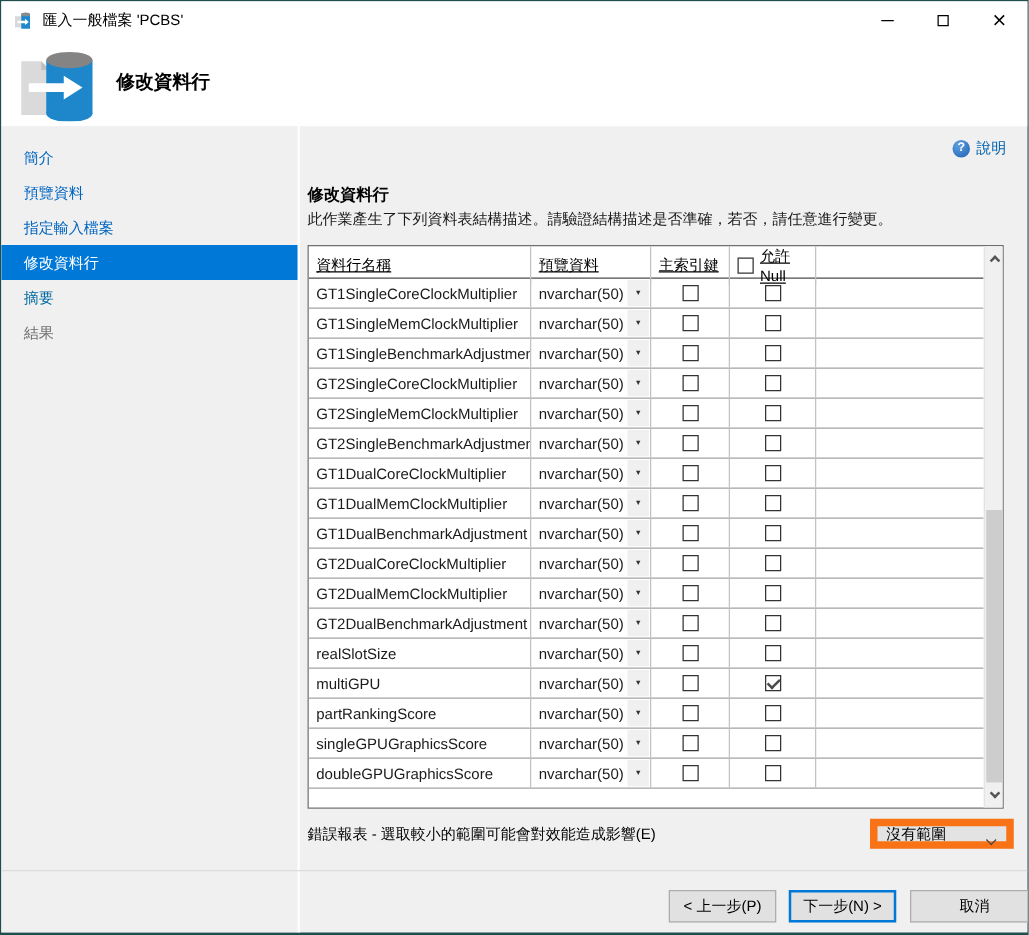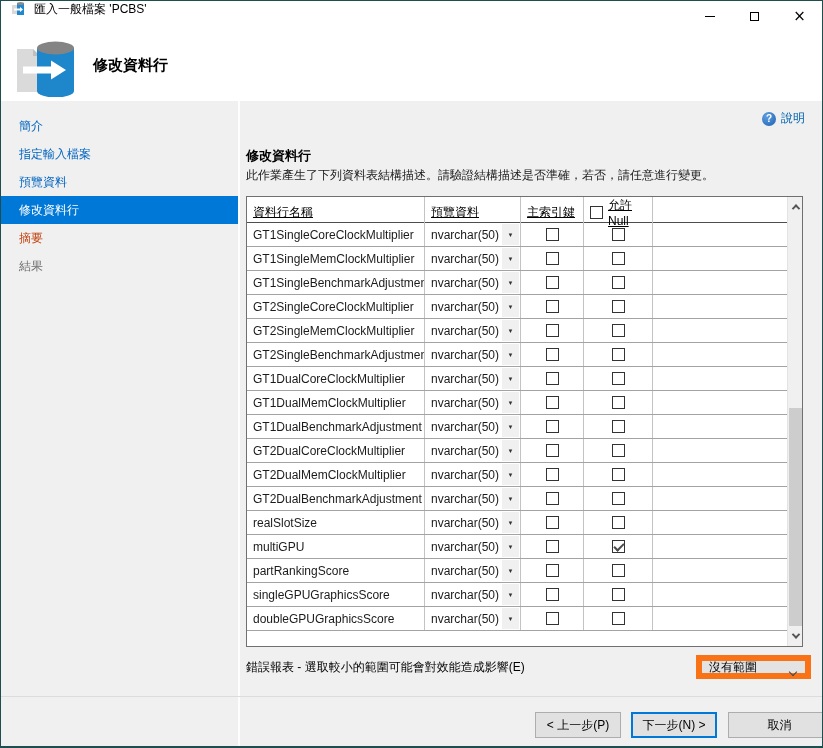--- a/index.html
+++ b/index.html
@@ -3,39 +3,39 @@
 <meta charset="utf-8">
 <style>
   * { margin:0; padding:0; box-sizing:border-box; }
   html,body { background:#ccc; }
   body { font-family:"Liberation Sans","DejaVu Sans",sans-serif; }
   .window{
     position:relative; width:823px; height:748px; background:#f0f0f0;
     border:1px solid #1f4e4e; border-bottom-width:2px; overflow:hidden;
   }
   
-  .titlebar{ position:absolute; left:0; top:0; right:0; height:31px; background:#fff; display:flex; }
+  .titlebar{ position:absolute; left:0; top:0; right:0; height:31px; background:#fff; display:flex; align-items:center; }
   .titlebar .appicon{ margin-left:10px; width:16px; height:16px; flex:none; }
   .titlebar .title{ margin-left:7px; font-size:12px; color:#000; }
   .wbtns{ position:absolute; right:0; top:0; height:31px; display:flex; }
   .wbtn{ width:45px; height:31px; display:flex; align-items:center; justify-content:center; cursor:default; }
   .glyph-min{ width:10px; height:1px; background:#000; }
   .glyph-max{ width:9px; height:9px; border:1px solid #000; background:transparent; }
   .glyph-close{ font-size:15px; color:#000; line-height:1; font-family:"DejaVu Sans",sans-serif; }
   
   .apphead{ position:absolute; left:0; top:31px; right:0; height:69px; background:#fff; }
   .apphead .bigicon{ position:absolute; left:12px; top:5px; }
   .apphead .htitle{ position:absolute; left:92px; top:24px; font-size:15px; font-weight:bold; color:#000; }
   
   .sidebar{ position:absolute; left:0; top:100px; width:239px; bottom:0; background:#f0f0f0; border-right:2px solid #fdfdfd; }
   .side-item{ height:28px; line-height:28px; padding-left:18px; font-size:12px; cursor:default; }
   .sidebar .pad{ height:11px; }
   .side-item.done{ color:#0065c1; }
   .side-item.current{ background:#0078d7; color:#fff; }
-  .side-item.next{ color:#c2410c; }
+  .side-item.next{ color:#0369a1; }
   .side-item.future{ color:#6e6e6e; }
   
   .help{ position:absolute; top:109px; right:17px; display:flex; align-items:center; font-size:12px; color:#0063b1; cursor:default; }
   .help .qicon{ width:14px; height:14px; border-radius:50%; background:radial-gradient(circle at 35% 30%, #5ea0e0, #1e5fb4); color:#fff;
     font-size:10px; font-weight:bold; display:flex; align-items:center; justify-content:center; margin-right:5px; }
   .sect-title{ position:absolute; left:245px; top:146px; font-size:13px; font-weight:bold; color:#000; }
   .sect-desc{ position:absolute; left:245px; top:166px; font-size:12px; color:#1a1a1a; }
   
   .grid{ position:absolute; left:245px; top:195px; width:557px; height:451px; background:#fff; border:1px solid #707070; }
   .grid-inner{ position:absolute; left:0; top:0; right:15px; bottom:0; overflow:hidden; }
@@ -109,22 +109,22 @@
       <ellipse cx="42.5" cy="54" rx="18.5" ry="6.5" fill="#1e87cb"></ellipse>
       <ellipse cx="42.5" cy="11" rx="18.5" ry="6.5" fill="#848484"></ellipse>
       <polygon points="10,29.5 38,29.5 38,23.5 53,33 38,42.5 38,36.5 10,36.5" fill="#fff"></polygon>
     </svg>
     <div class="htitle">修改資料行</div>
   </div>
 
   <div class="sidebar">
     <div class="pad"></div>
     <div class="side-item done">簡介</div>
+    <div class="side-item done">預覽資料</div>
     <div class="side-item done">指定輸入檔案</div>
-    <div class="side-item done">預覽資料</div>
     <div class="side-item current">修改資料行</div>
     <div class="side-item next">摘要</div>
     <div class="side-item future">結果</div>
   </div>
 
   <div class="help">
     <span class="qicon">?</span>
     <span>說明</span>
   </div>
 

